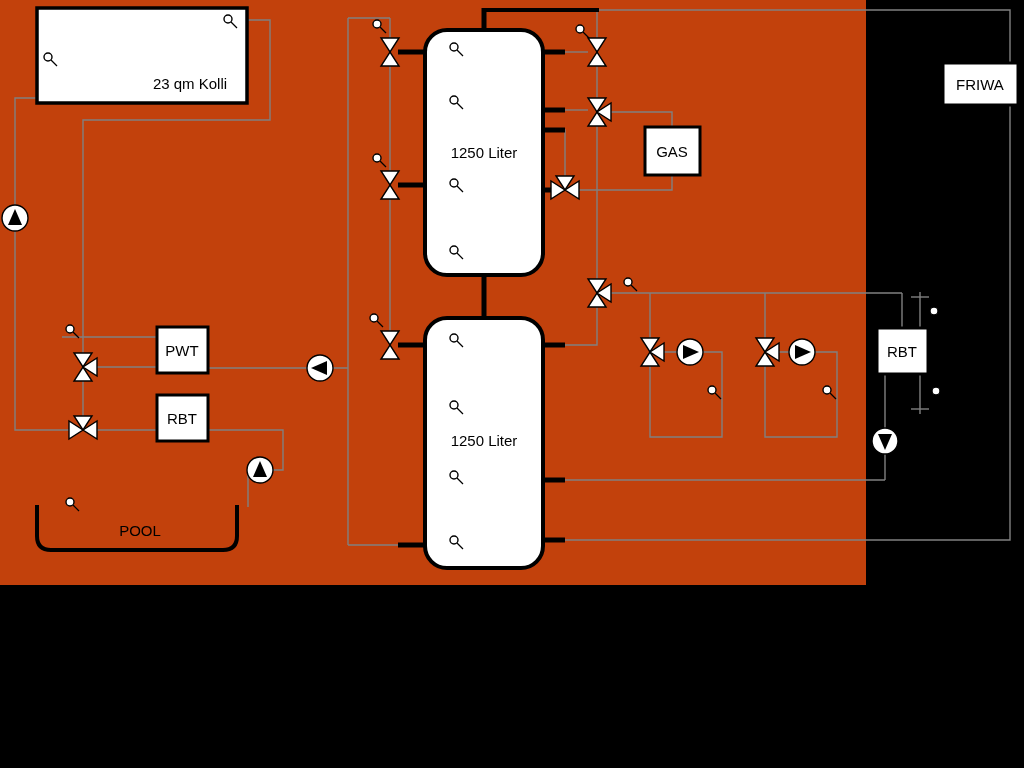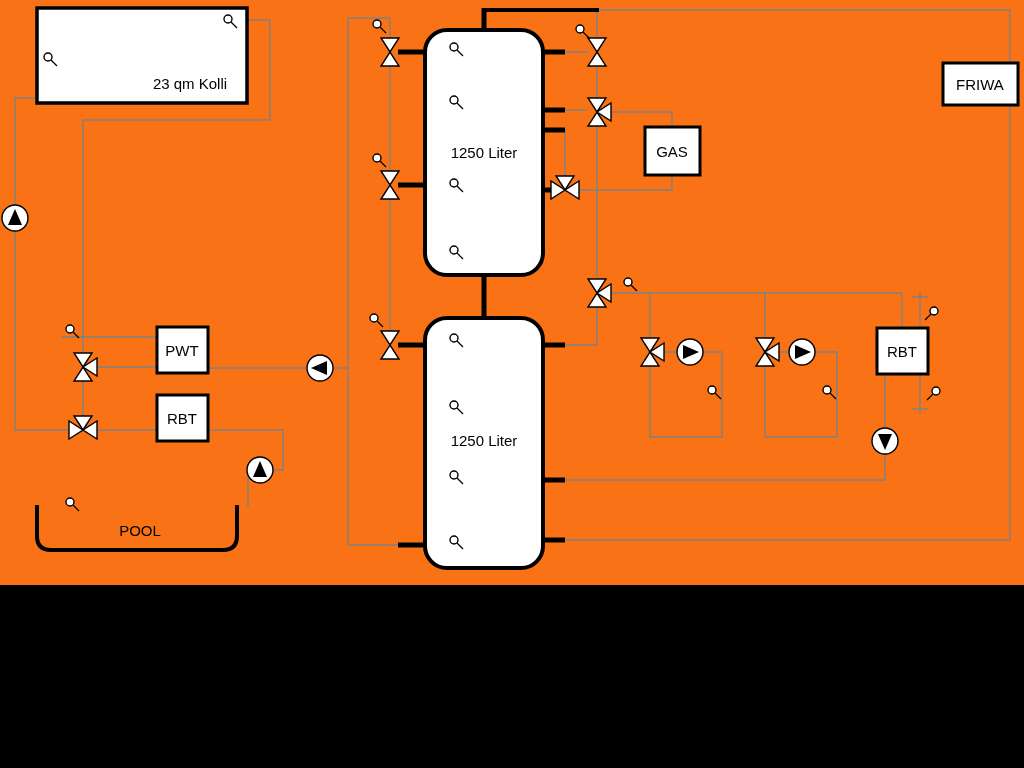--- a/index.html
+++ b/index.html
@@ -1,17 +1,17 @@
 <!DOCTYPE html>
 <html><head>
 <meta charset="utf-8">
 <style>
   html,body{margin:0;padding:0;background:#000;}
   .screen{position:relative;width:1024px;height:768px;background:#000;overflow:hidden;}
-  .diagram{position:absolute;top:0;left:0;width:1024px;height:585px;background:#f97316;}
+  .diagram{position:absolute;top:0;left:0;width:866px;height:585px;background:#c2410c;}
   .footer-bar{position:absolute;top:585px;left:0;width:1024px;height:183px;background:#000;}
   svg{display:block;}
   .pipe{stroke:#808080;stroke-width:1.4;fill:none;}
   .pipe-thick{stroke:#000;stroke-width:5;fill:none;}
   .pipe-main{stroke:#000;stroke-width:4;fill:none;}
   .box{fill:#fff;stroke:#000;stroke-width:3;}
   .box-heavy{fill:#fff;stroke:#000;stroke-width:3.5;}
   .tank{fill:#fff;stroke:#000;stroke-width:4;}
   .pool-wall{fill:none;stroke:#000;stroke-width:4;}
   .sym{fill:#fff;stroke:#000;stroke-width:1.4;}

